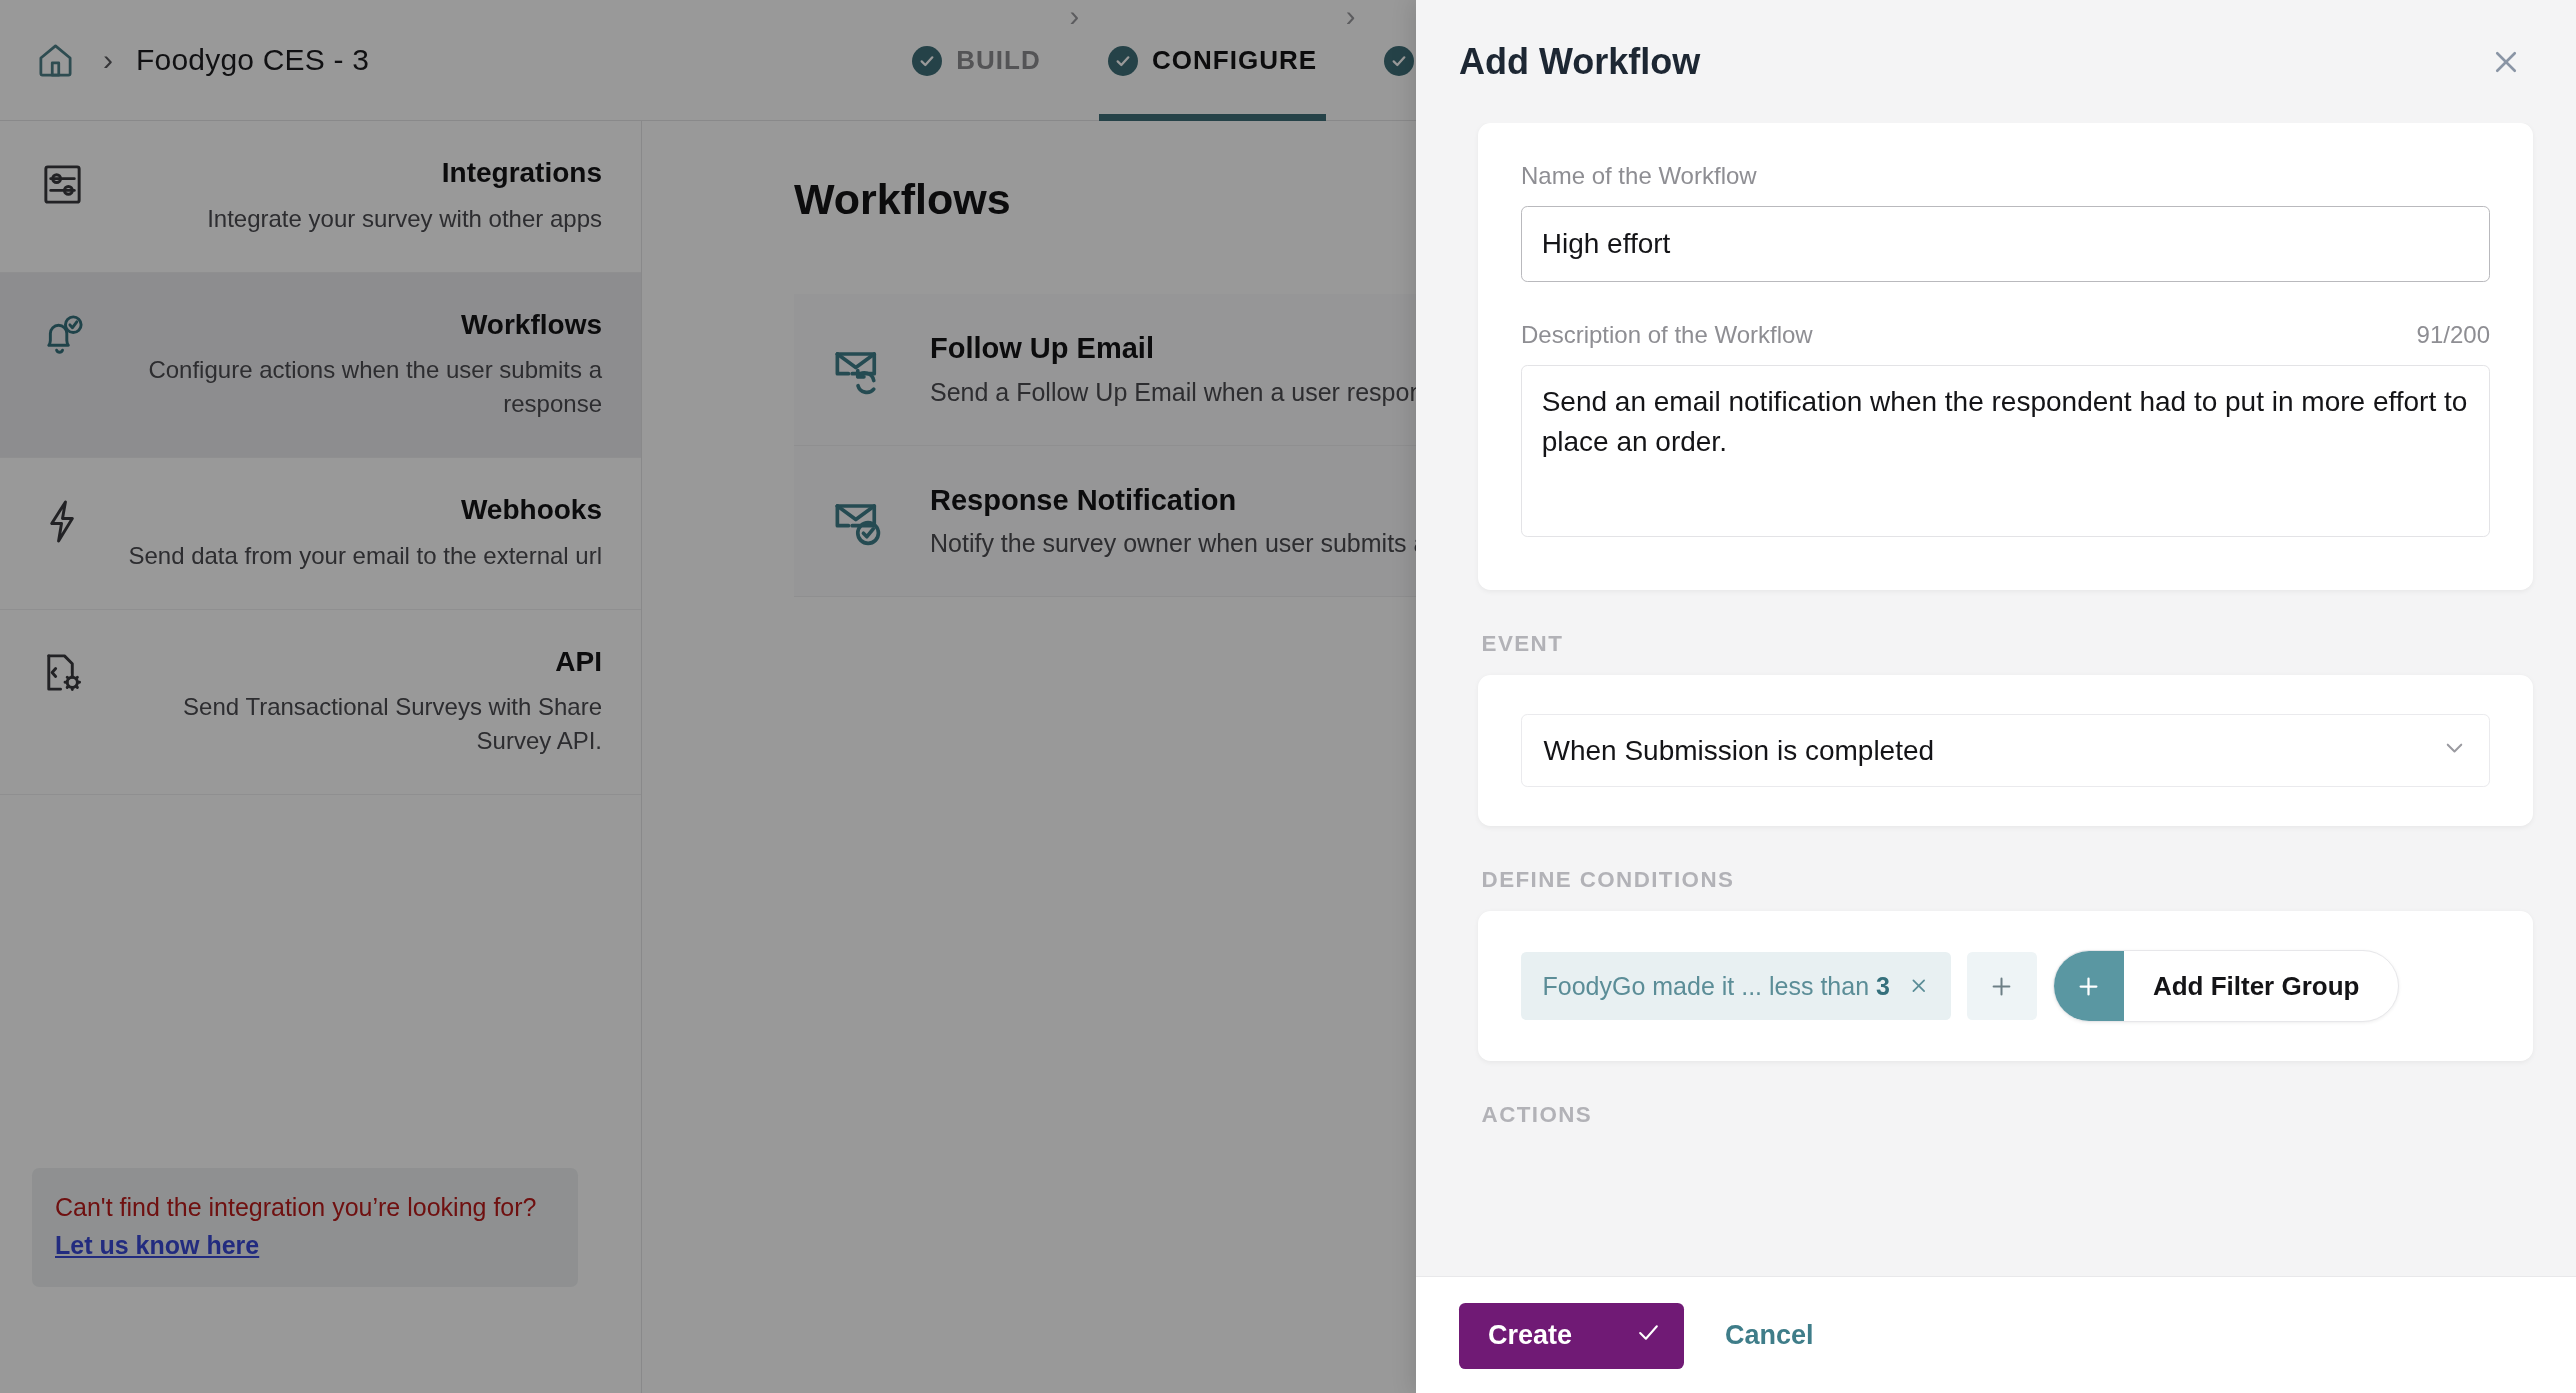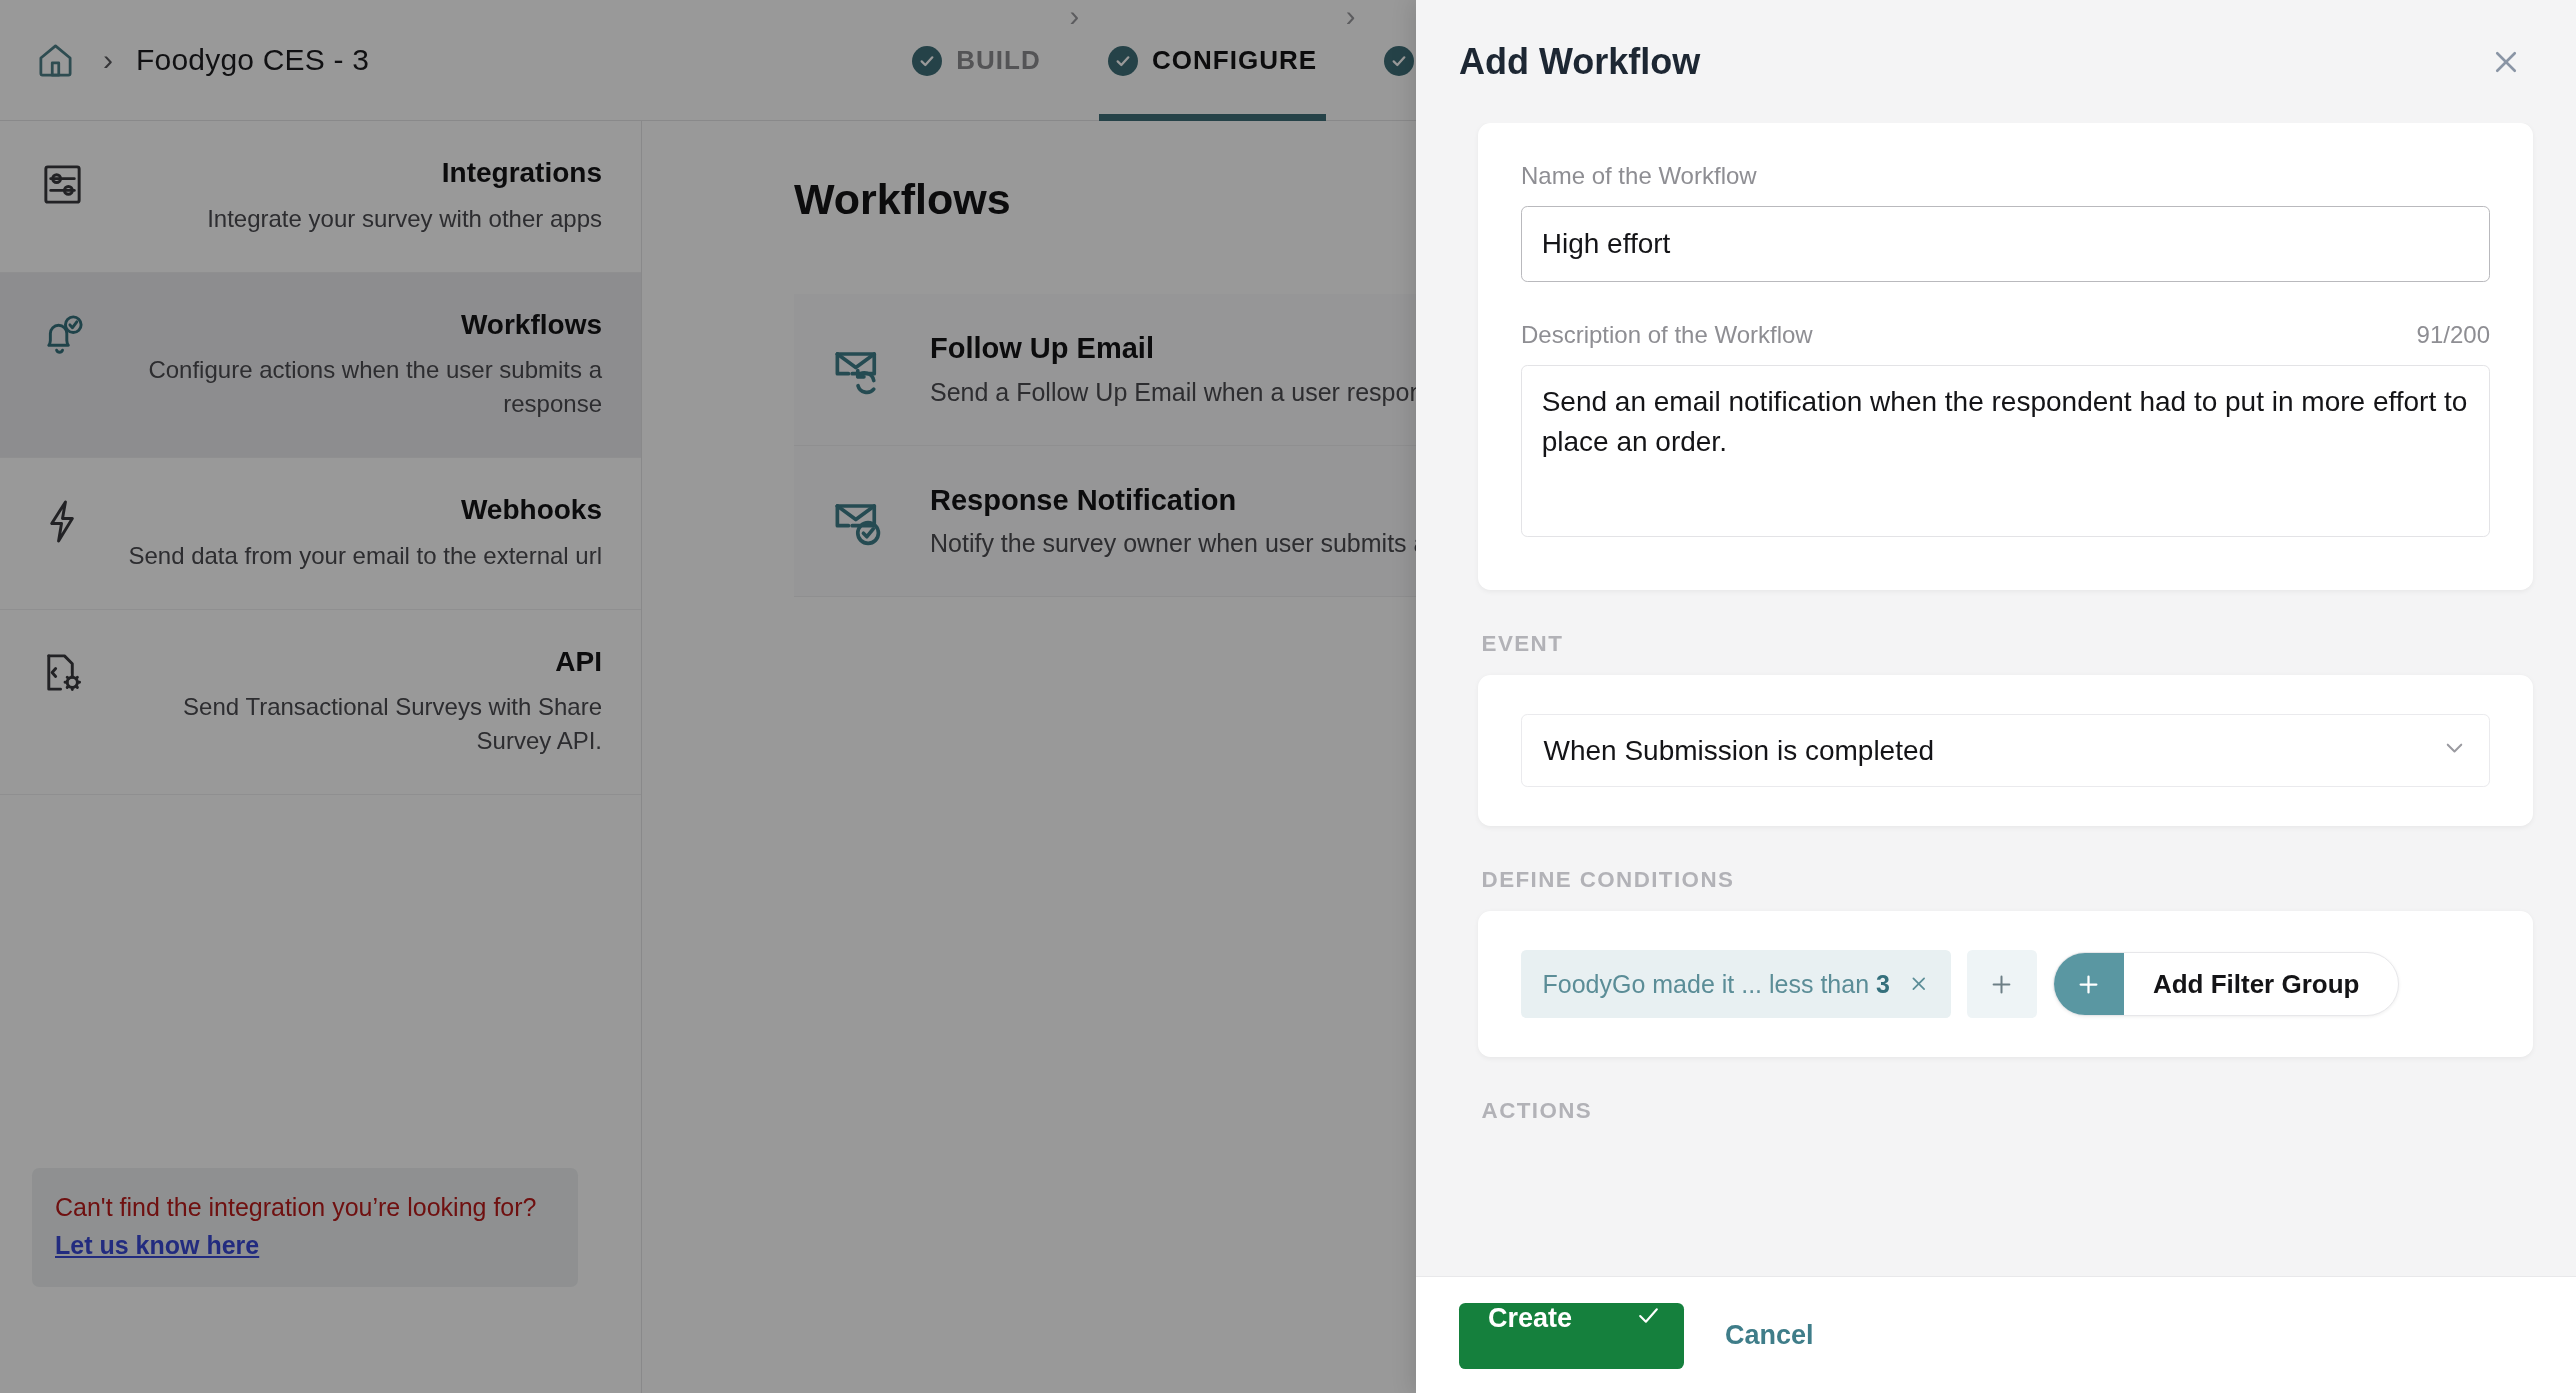--- a/index.html
+++ b/index.html
@@ -136,36 +136,36 @@
     display: flex; align-items: center; gap: 18px; padding: 0 21.5px;
   }
   .chip-text { font-size: 25px; color: #5b8d97; }
   .chip-text b { color: #35707c; font-weight: bold; }
   .chip-x { cursor: pointer; display: flex; }
   .plus-btn {
     background: #eef4f6; border-radius: 5.4px; width: 70px; height: 68px;
     margin-left: 16px; display: flex; align-items: center; justify-content: center; cursor: pointer;
   }
   .filter-group-btn {
-    margin-left: 16px; height: 64px; border-radius: 36px; background: #ffffff;
+    margin-left: 16px; height: 72px; border-radius: 36px; background: #ffffff;
     border: 1.8px solid #e7e7ea; display: flex; align-items: center; overflow: hidden;
     box-shadow: 0 0.9px 3.6px rgba(0,0,0,.07); cursor: pointer;
   }
   .fg-plus { width: 70px; height: 100%; background: #5a97a2;
     display: flex; align-items: center; justify-content: center; }
   .fg-label { padding: 0 39px 0 29px; font-size: 26px; font-weight: bold; color: #141417; }
 
   .panel-foot {
     position: absolute; left: 0; right: 0; bottom: 0; height: 118px;
     background: #ffffff; border-top: 1.8px solid #e8e8ea;
     display: flex; align-items: center; padding: 0 43px;
   }
   .btn-create {
-    background: #15803d; color: #fff; border: none; border-radius: 6.3px;
-    height: 66px; min-width: 225px; display: flex; align-items: flex-start;
+    background: #701a75; color: #fff; border: none; border-radius: 6.3px;
+    height: 66px; min-width: 225px; display: flex; align-items: center;
     justify-content: space-between; padding: 0 23px 0 29px;
     font-size: 27px; font-weight: bold; font-family: inherit; cursor: pointer;
   }
   .btn-cancel {
     background: none; border: none; color: #3f7d89; font-size: 27px;
     font-weight: bold; margin-left: 41px; font-family: inherit; cursor: pointer;
   }
 </style>
 </head>
 <body>

